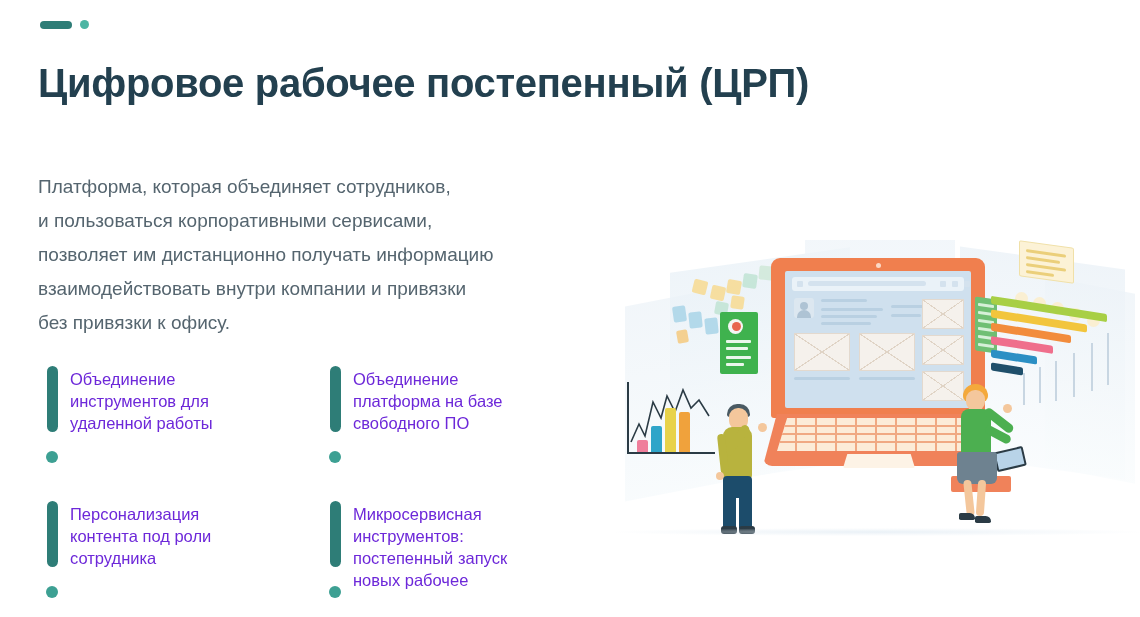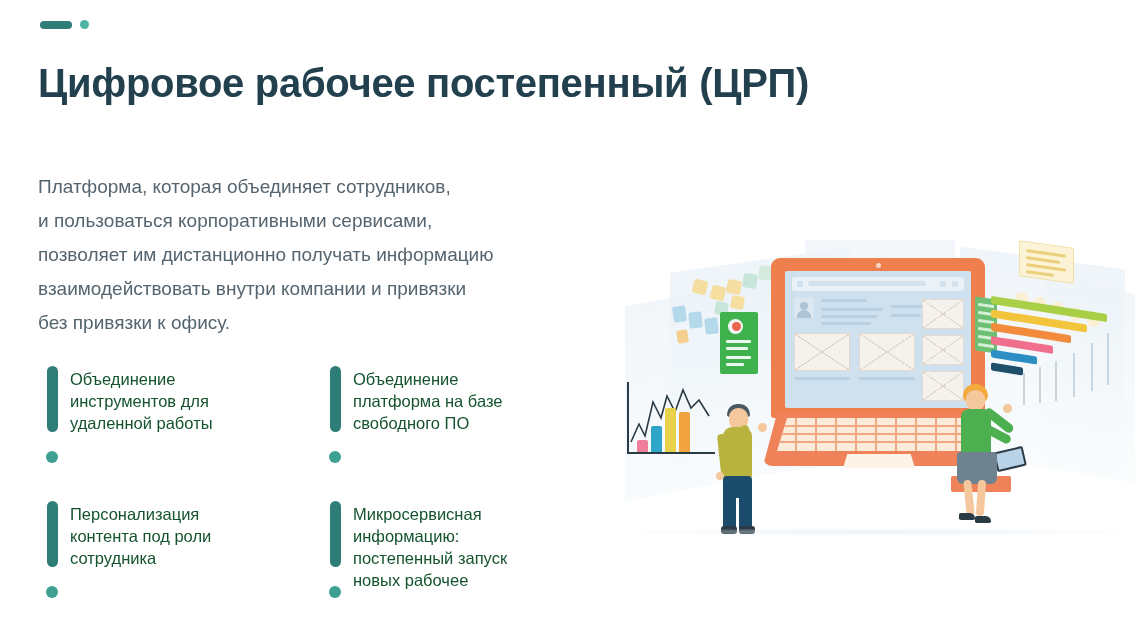--- a/index.html
+++ b/index.html
@@ -38,21 +38,21 @@
     width:580px;
     display:grid;
     grid-template-columns:283px 283px;
     grid-template-rows:135px auto;
   }
   .bullet{ display:flex; align-items:flex-start; }
   .marker{ width:36px; flex:0 0 36px; padding-top:6px; display:flex; flex-direction:column; align-items:center; }
   .marker .vbar{ width:11px; height:66px; border-radius:6px; background:#2E7D77; }
   .marker .vdot{ width:12px; height:12px; border-radius:50%; background:#3DA093; margin-top:19px; }
   .btext{
-    font-size:16.5px; line-height:22px; color:#14532d; padding-top:8px;
+    font-size:16.5px; line-height:22px; color:#6d28d9; padding-top:8px;
   }
   .btext div{ white-space:nowrap; }
 
   
   .illo{ position:absolute; left:615px; top:240px; width:525px; height:300px; }
 
   
   .wall{ position:absolute; background:#EAF1F7; opacity:.75; }
   .wall.left{ left:10px; top:50px; width:170px; height:195px; transform:skewY(-11deg); background:linear-gradient(180deg,#EDF3F8,#F6FAFC); }
   .wall.leftb{ left:55px; top:20px; width:180px; height:215px; transform:skewY(-8deg); background:linear-gradient(180deg,#E9F1F7,#F8FBFD); }
@@ -204,21 +204,21 @@
       </div>
     </div>
 
     <div class="bullet">
       <div class="marker">
         <span class="vbar"></span>
         <span class="vdot"></span>
       </div>
       <div class="btext">
         <div>Микросервисная</div>
-        <div>информацию:</div>
+        <div>инструментов:</div>
         <div>постепенный запуск</div>
         <div>новых рабочее</div>
       </div>
     </div>
 
   </div>
 
   <div class="illo">
 
     <div class="wall left"></div>

